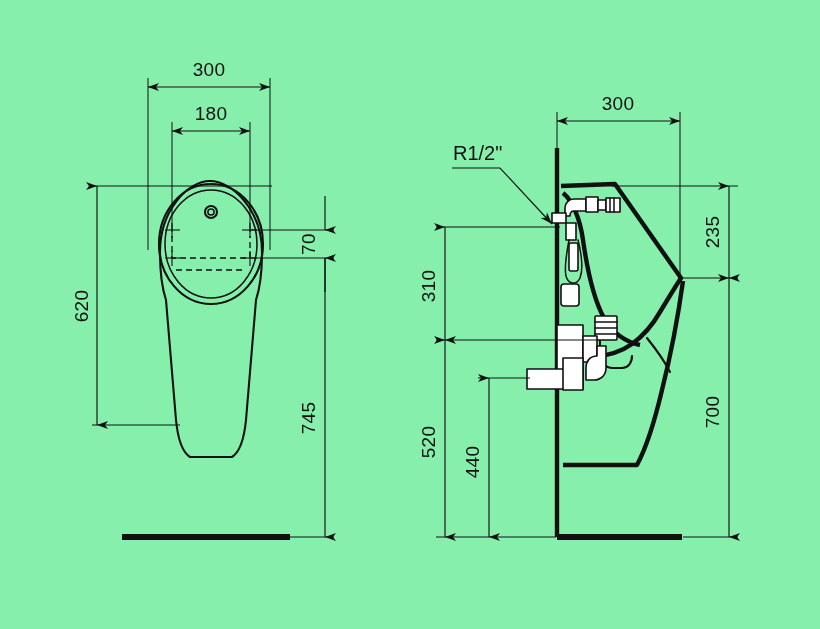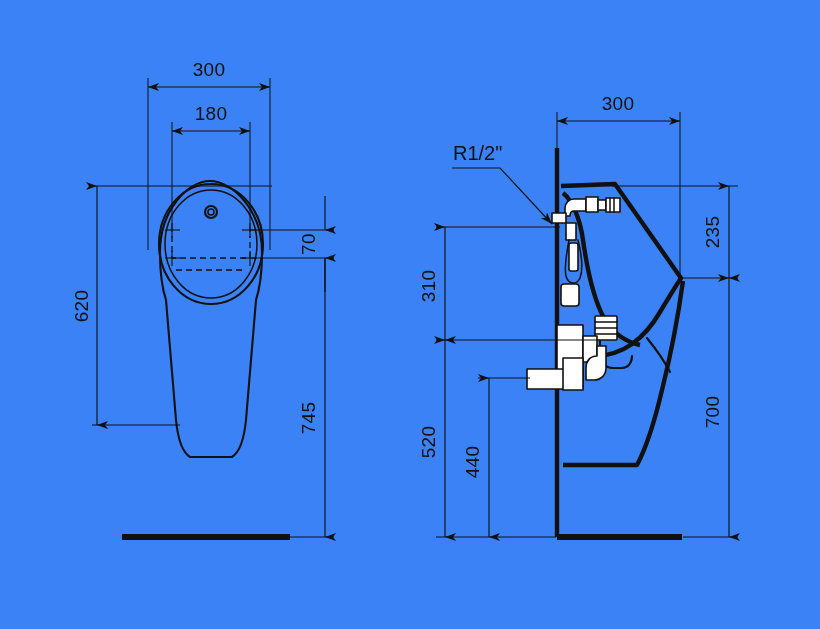--- a/index.html
+++ b/index.html
@@ -7,21 +7,21 @@
     padding: 0;
     background: #ffffff;
   }
   body {
     font-family: "Liberation Sans", sans-serif;
   }
   #drawing-root {
     position: relative;
     width: 820px;
     height: 629px;
-    background: #3b82f6;
+    background: #86efac;
     overflow: hidden;
   }
   svg.sheet {
     position: absolute;
     top: 0;
     left: 0;
     width: 820px;
     height: 629px;
     display: block;
   }

